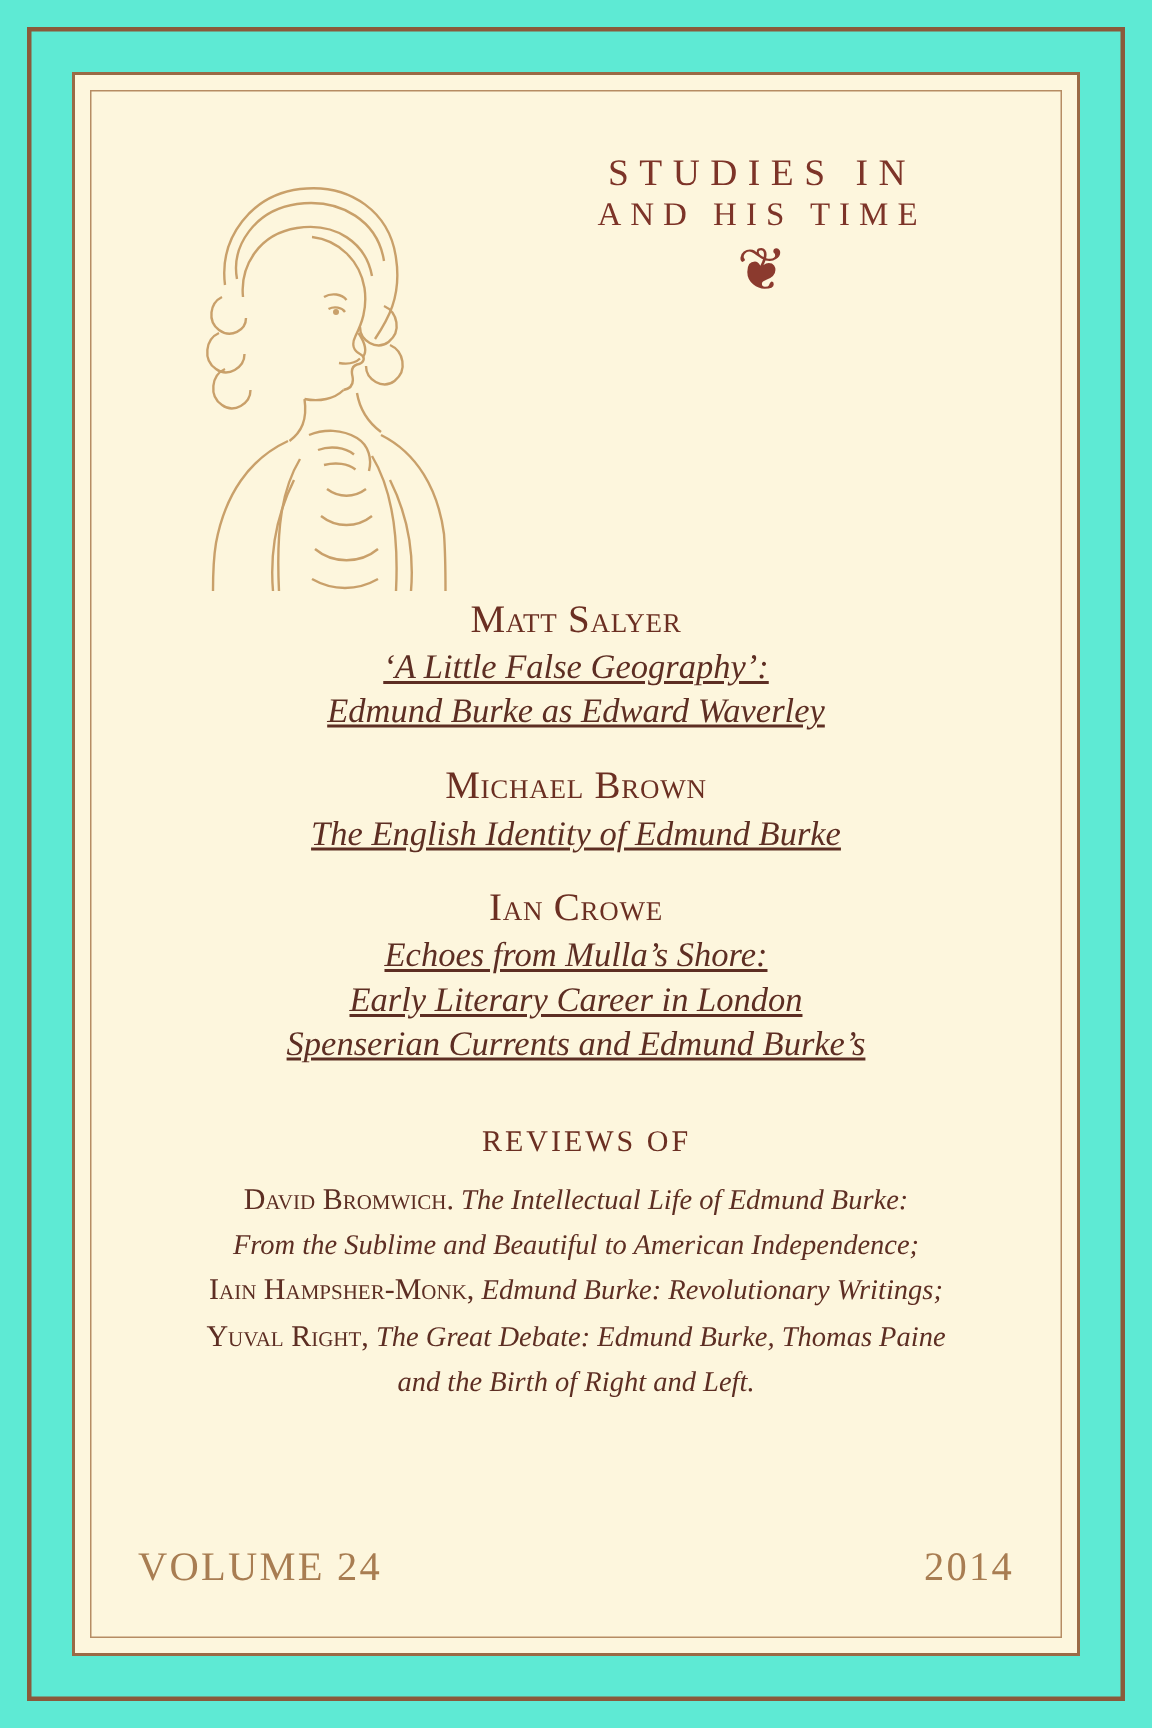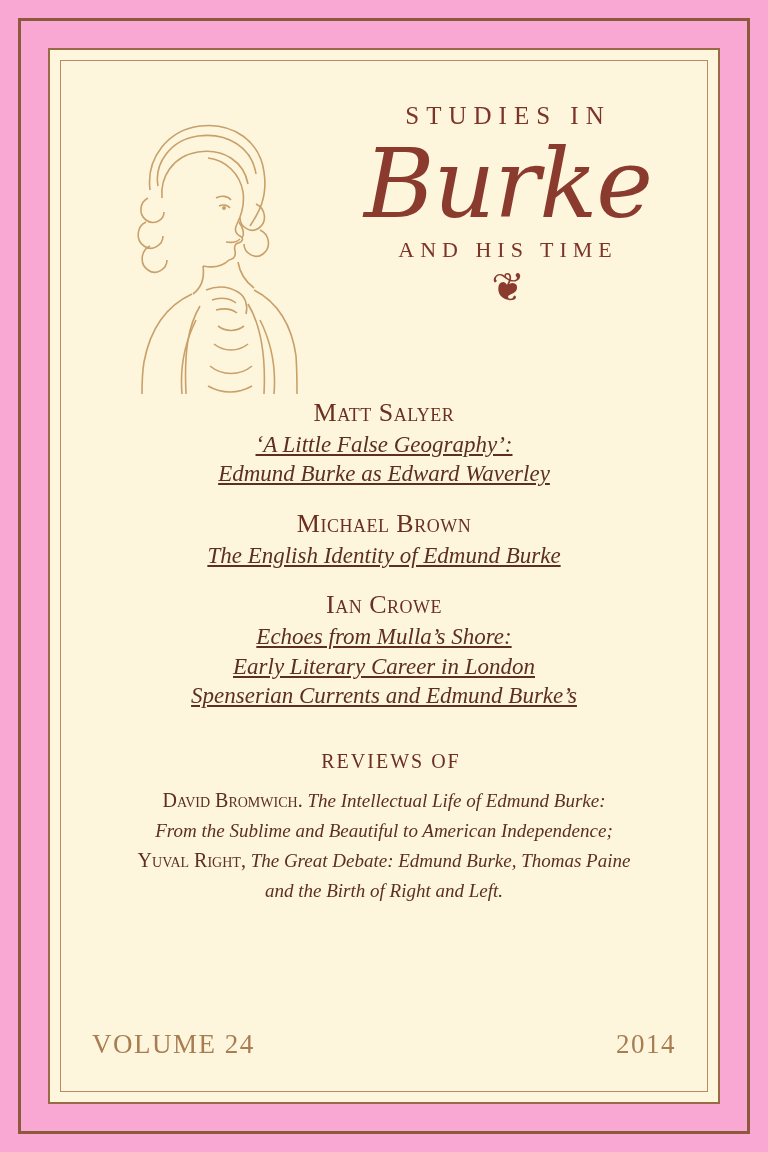--- a/index.html
+++ b/index.html
@@ -11,21 +11,21 @@
     width: 768px;
     height: 1152px;
     overflow: hidden;
     font-family: "Liberation Serif", serif;
   }
 
   .cover {
     position: relative;
     width: 768px;
     height: 1152px;
-    background: #f9a8d4;
+    background: #5eead4;
     box-sizing: border-box;
   }
 
   
   .border-outer {
     position: absolute;
     left: 18px;
     top: 18px;
     right: 18px;
     bottom: 18px;
@@ -229,21 +229,20 @@
           <path d="M122 272 c12 10 30 10 42 0"></path>
           <path d="M120 292 c14 8 30 8 44 0"></path>
 
           <path d="M108 226 C96 250 92 276 94 300"></path>
           <path d="M172 226 C184 250 188 276 186 300"></path>
         </svg>
       </div>
 
       <div class="title-block">
         <div class="studies-in">STUDIES IN</div>
-        <div class="burke-script">Burke</div>
         <div class="and-his-time">AND HIS TIME</div>
         <div class="flourish">❦</div>
       </div>
     </div>
 
     <div class="contents">
 
       <div class="article">
         <div class="author">Matt Salyer</div>
         <div class="art-title">‘A Little False Geography’:</div>
@@ -266,20 +265,23 @@
     <div class="reviews">
       <div class="reviews-heading">REVIEWS OF</div>
 
       <div class="review-line">
         <span class="rv-author">David Bromwich.</span><span> The Intellectual Life of Edmund Burke:</span>
       </div>
       <div class="review-line">
         <span>From the Sublime and Beautiful to American Independence;</span>
       </div>
       <div class="review-line">
+        <span class="rv-author">Iain Hampsher-Monk,</span><span> Edmund Burke: Revolutionary Writings;</span>
+      </div>
+      <div class="review-line">
         <span class="rv-author">Yuval Right,</span><span> The Great Debate: Edmund Burke, Thomas Paine</span>
       </div>
       <div class="review-line">
         <span>and the Birth of Right and Left.</span>
       </div>
     </div>
 
     <div class="footer">
       <div class="volume">VOLUME 24</div>
       <div class="year">2014</div>

